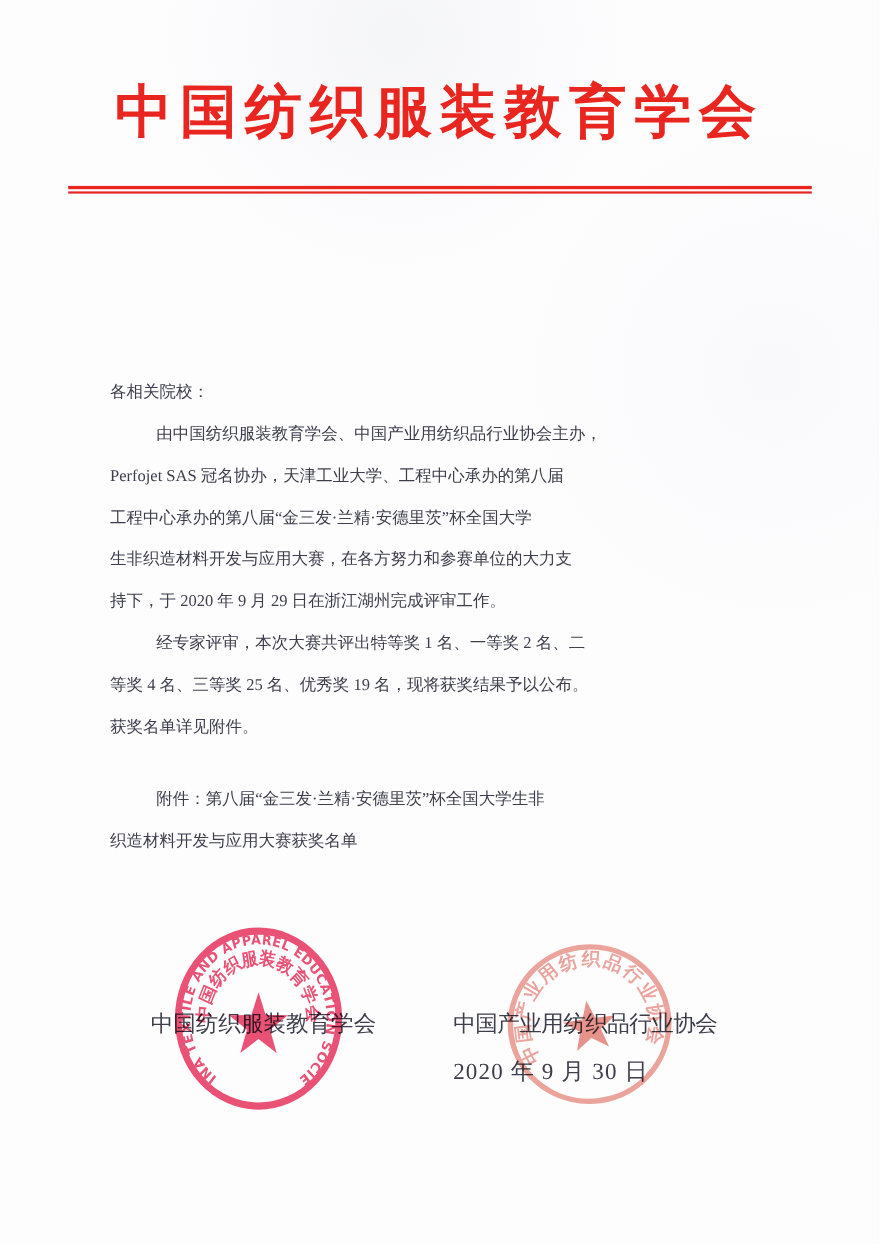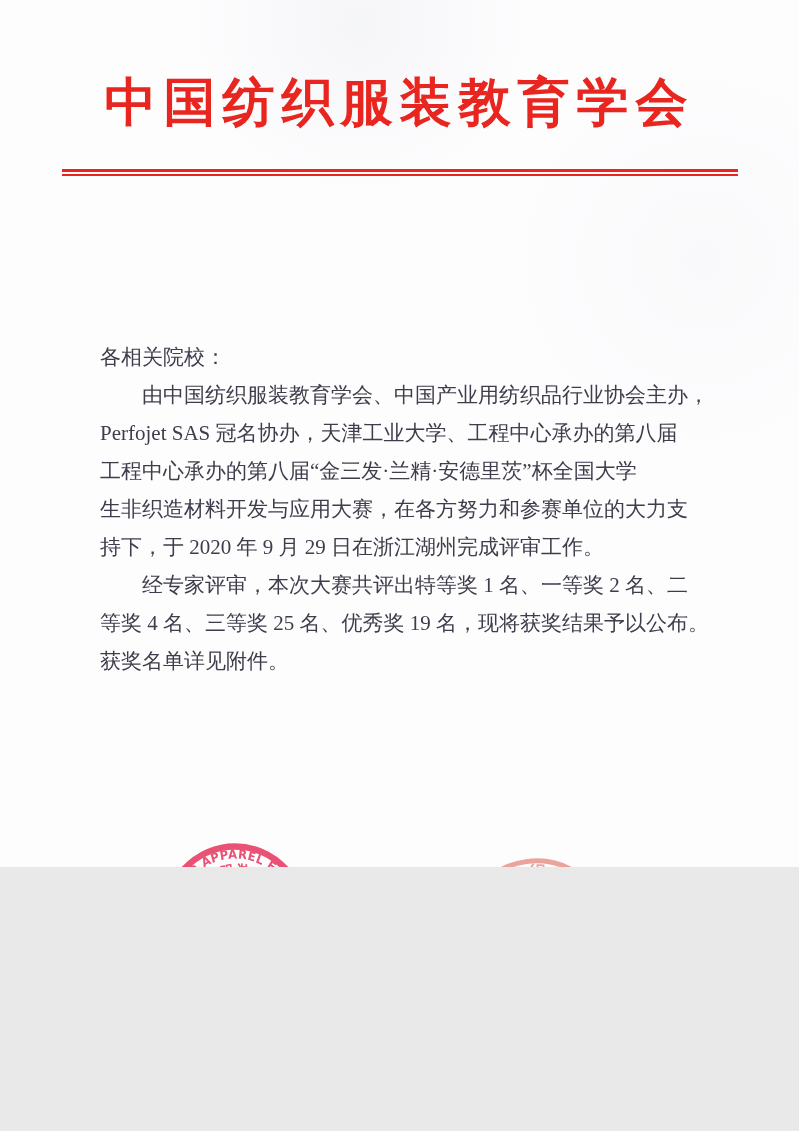--- a/index.html
+++ b/index.html
@@ -8,21 +8,21 @@
     --body-text:#3d3d4b;
     --title-text:#23232d;
     --seal-left:#e93f66;
     --seal-right:#e78b81;
     --seal-right-star:#e2766c;
   }
   *{margin:0;padding:0;box-sizing:border-box;}
   html,body{background:#e9e9e9;}
   .page{
     position:relative;
-    width:799px;height:867px;
+    width:799px;height:1131px;
     margin:0 auto;
     background:#fdfdfe;
     background-image:
       radial-gradient(circle at 45% 3%, rgba(210,212,222,.18), rgba(255,255,255,0) 18%),
       radial-gradient(circle at 88% 30%, rgba(215,215,225,.10), rgba(255,255,255,0) 22%);
     overflow:hidden;
     font-family:"Liberation Serif","DejaVu Serif",serif;
   }
   .letterhead{
     position:absolute;left:0;top:70px;width:100%;
@@ -43,21 +43,21 @@
     letter-spacing:2px;white-space:nowrap;
   }
   .notice-title{
     position:absolute;left:0;top:224px;width:100%;
     text-align:center;
     font-size:22px;font-weight:bold;color:var(--title-text);
     line-height:42px;letter-spacing:0.5px;
   }
   .body-block{
     position:absolute;left:100px;top:338px;width:616px;
-    font-size:21px;color:var(--body-text);
+    font-size:15px;color:var(--body-text);
     line-height:38px;
   }
   .bline{white-space:nowrap;}
   .bline.indent{text-indent:42px;}
   .para-spacer{height:28px;}
   .sig-left{
     position:absolute;left:137px;top:916px;
     font-size:20.5px;color:var(--body-text);
     white-space:nowrap;z-index:2;
   }
@@ -103,20 +103,24 @@
         <div class="bline">工程中心承办的第八届“金三发·兰精·安德里茨”杯全国大学</div>
         <div class="bline">生非织造材料开发与应用大赛，在各方努力和参赛单位的大力支</div>
         <div class="bline">持下，于 2020 年 9 月 29 日在浙江湖州完成评审工作。</div>
       </div>
     <div>
         <div class="bline indent">经专家评审，本次大赛共评出特等奖 1 名、一等奖 2 名、二</div>
         <div class="bline">等奖 4 名、三等奖 25 名、优秀奖 19 名，现将获奖结果予以公布。</div>
         <div class="bline">获奖名单详见附件。</div>
       </div>
     <div class="para-spacer"></div>
+    <div>
+        <div class="bline indent">附件：第八届“金三发·兰精·安德里茨”杯全国大学生非</div>
+        <div class="bline">织造材料开发与应用大赛获奖名单</div>
+      </div>
   </div>
 
   <div class="sig-left">中国纺织服装教育学会</div>
 
   <div class="sig-right">
     <div class="org">中国产业用纺织品行业协会</div>
     <div class="date">2020 年 9 月 30 日</div>
   </div>
 
   <div class="seal seal-left-box">

